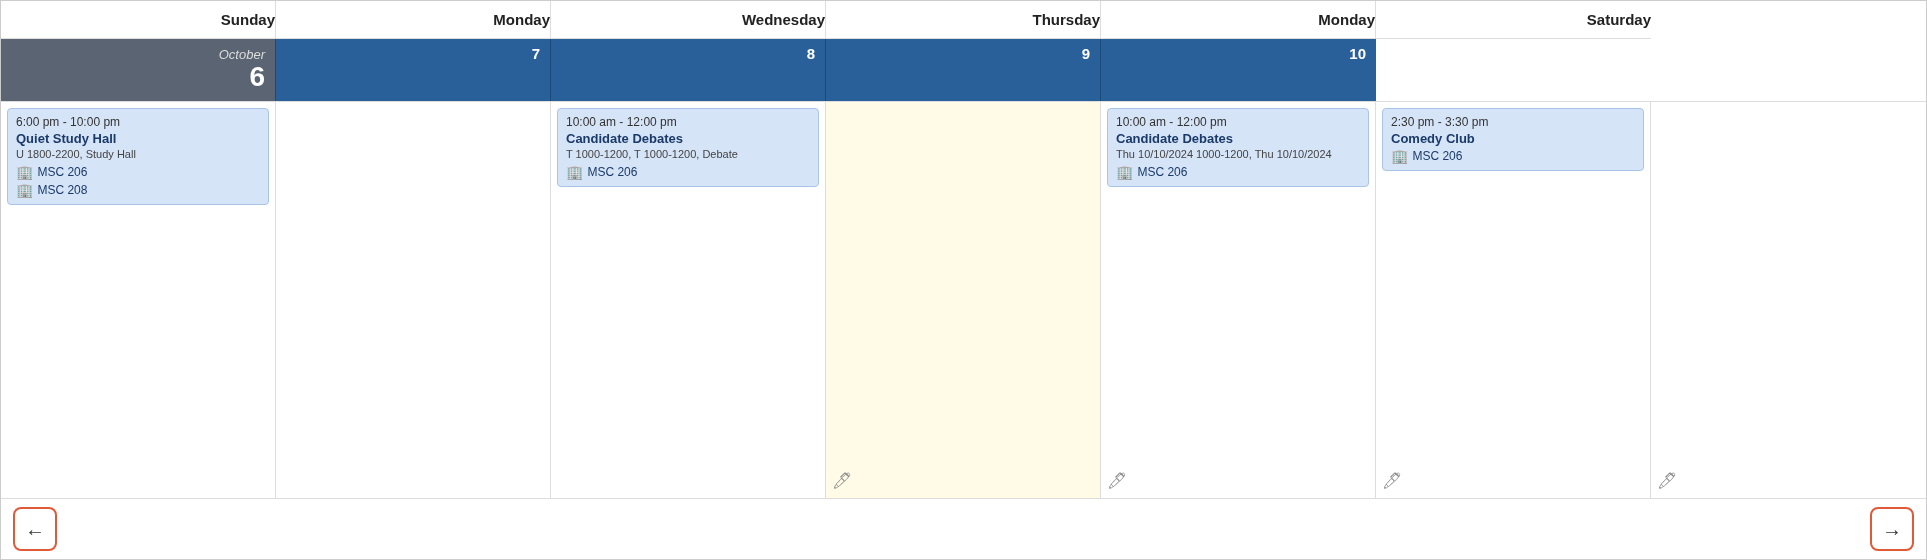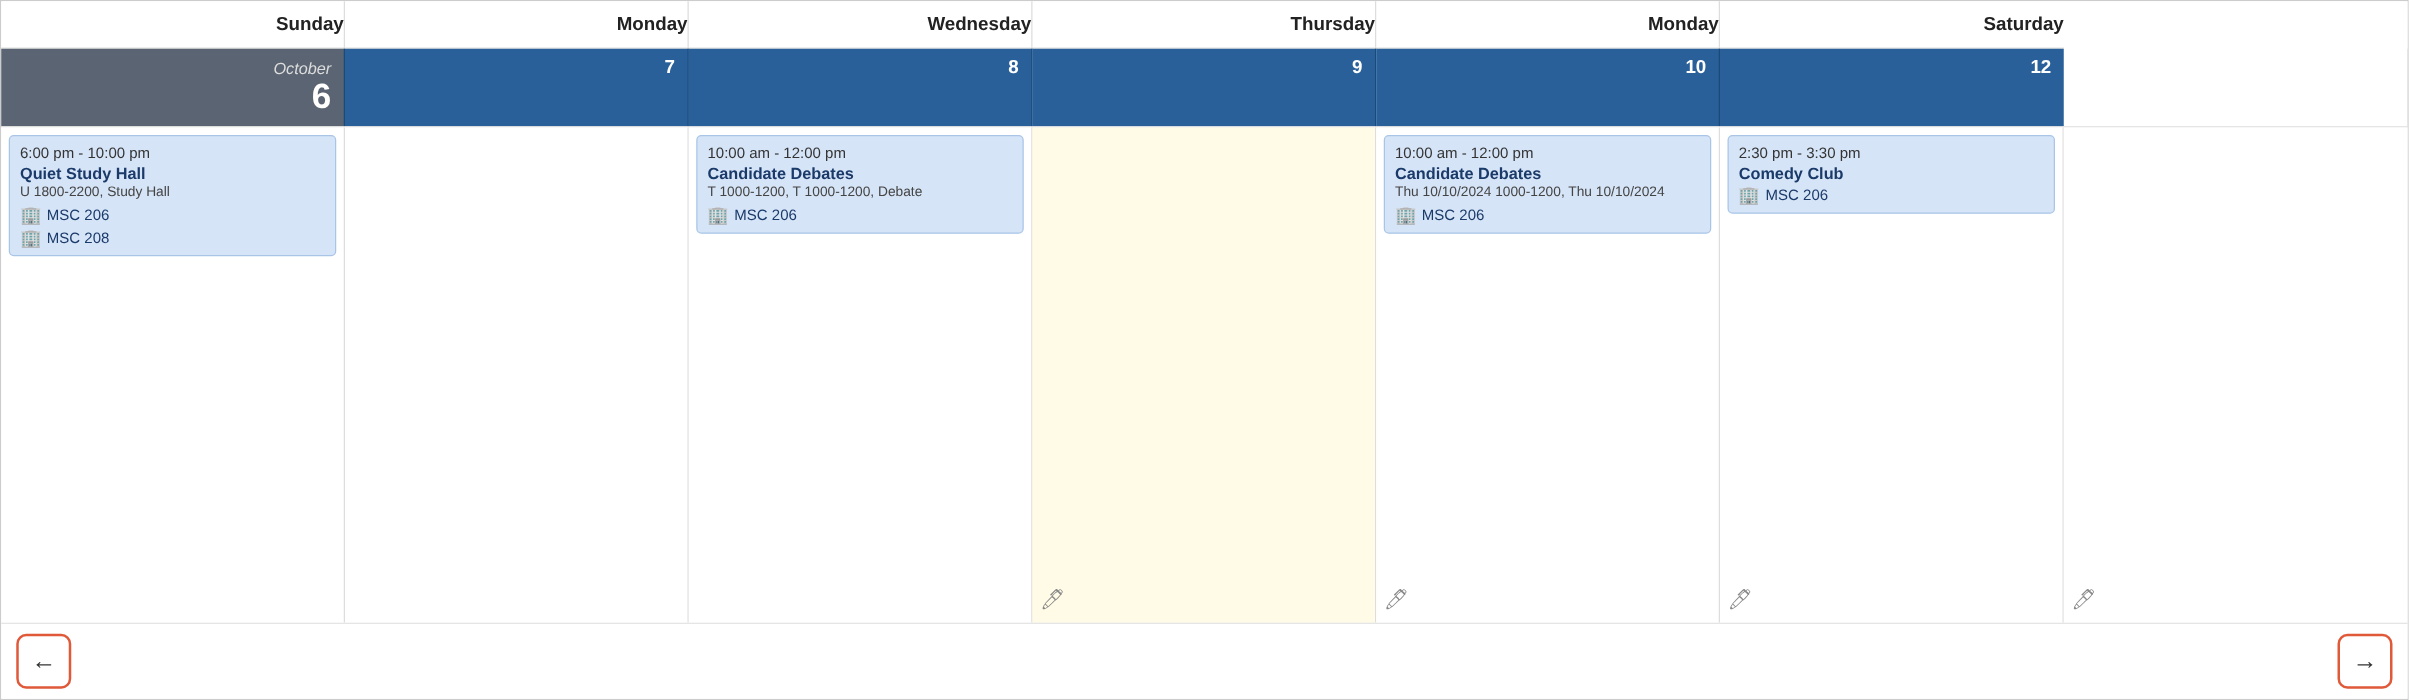--- a/index.html
+++ b/index.html
@@ -158,21 +158,20 @@
   <div class="date-header-row">
 
     <div class="date-header-cell sunday-header">
       <span style="font-size:13px; font-weight:normal; color:#ddd;font-style:italic;">October</span>
       <span style="font-size:28px; font-weight:bold; color:#fff; line-height:1.1;">6</span>
     </div>
     <div class="date-header-cell">7</div>
     <div class="date-header-cell">8</div>
     <div class="date-header-cell">9</div>
     <div class="date-header-cell">10</div>
-    <div class="date-header-cell">12</div>
   </div>
 
   <div class="calendar-body">
 
     <div class="day-cell">
       <div class="event-card">
         <div class="event-time">6:00 pm - 10:00 pm</div>
         <div class="event-title">Quiet Study Hall</div>
         <div class="event-location-line">U 1800-2200, Study Hall</div>
         <div class="event-room">

